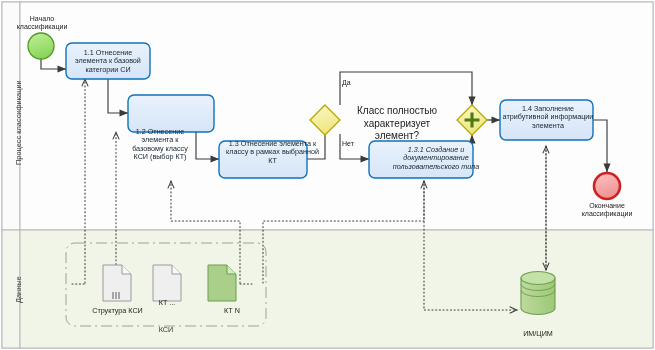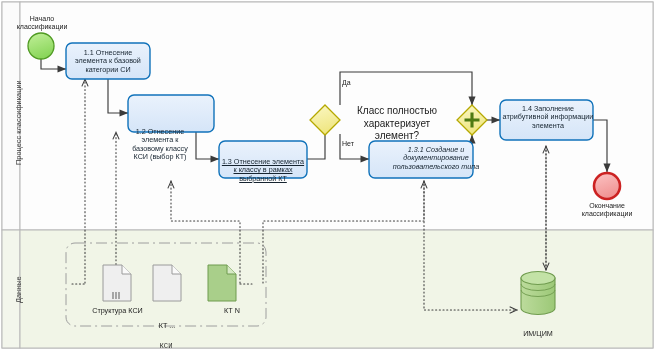--- a/index.html
+++ b/index.html
@@ -150,30 +150,30 @@
   </svg>
 
   <div class="lane-lbl" style="left:14px;top:165px;">Процесс классификации</div>
   <div class="lane-lbl" style="left:14px;top:303px;">Данные</div>
 
   <div class="lbl evt-lbl" style="left:7px;top:15px;width:70px;">Начало классификации</div>
   <div class="lbl evt-lbl" style="left:572px;top:202px;width:70px;">Окончание классификации</div>
 
   <div class="lbl task-lbl" style="left:68px;top:49px;width:80px;">1.1 Отнесение элемента к базовой категории СИ</div>
   <div class="lbl task-lbl" style="left:130px;top:100px;width:60px;margin-top:28px;">1.2 Отнесение элемента к базовому классу КСИ (выбор КТ)</div>
-  <div class="lbl task-lbl" style="left:221px;top:158px;width:84px;text-decoration:underline;">1.3 Отнесение элемента к классу в рамках выбранной КТ</div>
+  <div class="lbl task-lbl" style="left:221px;top:140px;width:103px;">1.3 Отнесение элемента к классу в рамках выбранной КТ</div>
   <div class="lbl task-lbl" style="left:386px;top:146px;width:100px;font-style:italic;">1.3.1 Создание и документирование пользовательского типа</div>
   <div class="lbl task-lbl" style="left:502px;top:105px;width:92px;">1.4 Заполнение атрибутивной информации элемента</div>
 
   <div class="lbl gw-lbl" style="left:348px;top:105px;width:98px;">Класс полностью характеризует элемент?</div>
 
   <div class="lbl flow-lbl" style="left:342px;top:79px;width:22px;text-align:left;">Да</div>
   <div class="lbl flow-lbl" style="left:342px;top:140px;width:22px;text-align:left;">Нет</div>
 
   <div class="lbl doc-lbl" style="left:80px;top:307px;width:75px;">Структура КСИ</div>
-  <div class="lbl doc-lbl" style="left:144px;top:322px;width:46px;">КТ ...</div>
+  <div class="lbl doc-lbl" style="left:144px;top:299px;width:46px;">КТ ...</div>
   <div class="lbl doc-lbl" style="left:209px;top:307px;width:46px;">КТ N</div>
 
-  <div class="lbl grp-lbl" style="left:141px;top:342px;width:50px;font-family:Liberation Mono, monospace;">КСИ</div>
+  <div class="lbl grp-lbl" style="left:141px;top:326px;width:50px;">КСИ</div>
 
   <div class="lbl doc-lbl" style="left:508px;top:330px;width:60px;">ИМ/ЦИМ</div>
 
 </div>
 
 </body></html>

